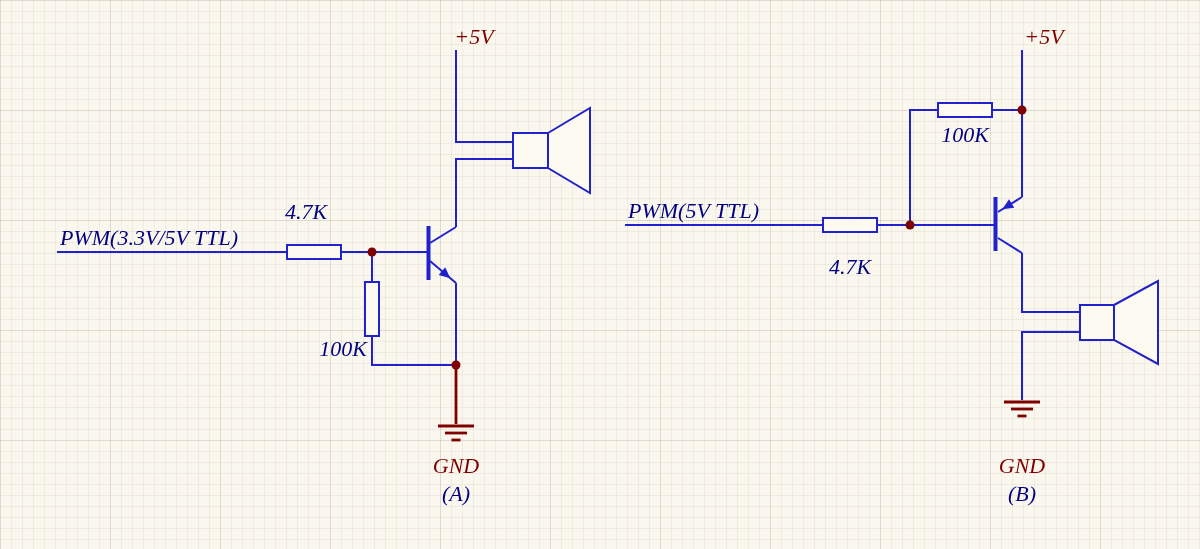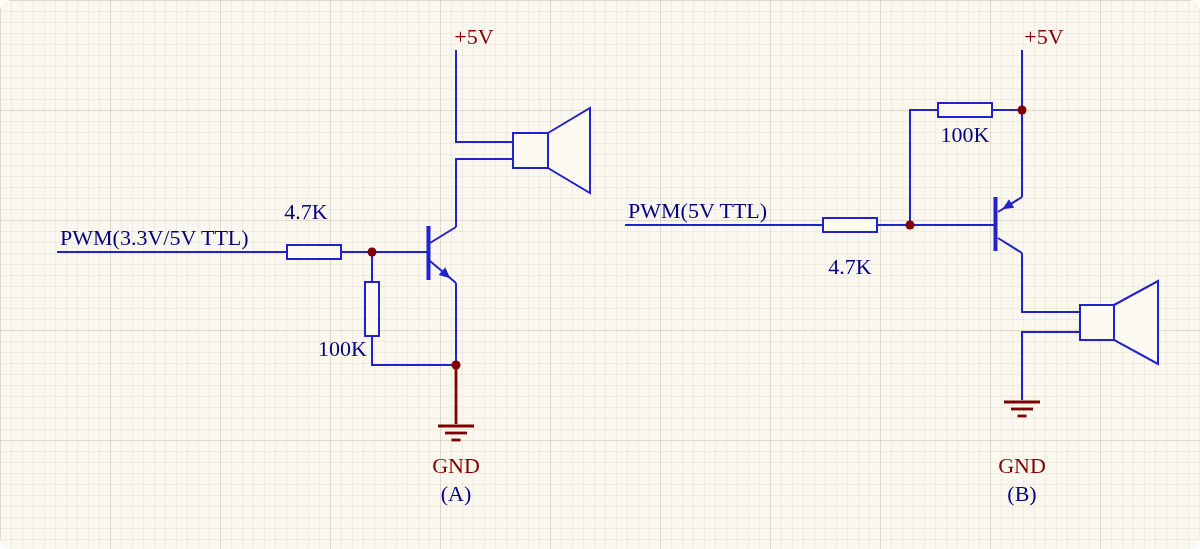--- a/index.html
+++ b/index.html
@@ -7,29 +7,30 @@
     --wire-blue:#2222cc;
     --label-navy:#000080;
     --power-maroon:#800000;
     --junction-red:#800000;
     --component-fill:#fdfbf1;
   }
   html,body{margin:0;padding:0;background:#ffffff;}
   .canvas{
     position:relative;
     width:1200px;height:549px;
-    border-radius:12px;
+    border-radius:0;
     overflow:hidden;
     background-color:var(--background);
     background-image:
       linear-gradient(to right, rgba(175,150,140,0.22) 1px, transparent 1px),
       linear-gradient(to bottom, rgba(175,150,140,0.22) 1px, transparent 1px),
       linear-gradient(to right, rgba(175,150,140,0.13) 1px, transparent 1px),
       linear-gradient(to bottom, rgba(175,150,140,0.13) 1px, transparent 1px);
     background-size:110px 110px,110px 110px,11px 11px,11px 11px;
+    font-style:italic;
   }
   svg{display:block;}
   .wire{stroke:var(--wire-blue);stroke-width:2;fill:none;}
   .comp{stroke:var(--wire-blue);stroke-width:2;fill:var(--component-fill);}
   .bar{stroke:var(--wire-blue);stroke-width:4;fill:none;}
   .arrow{fill:var(--wire-blue);stroke:none;}
   .junction{fill:var(--junction-red);stroke:none;}
   .gnd{stroke:var(--power-maroon);stroke-width:2.8;fill:none;}
   text{
     font-family:"Liberation Serif","DejaVu Serif",serif;

